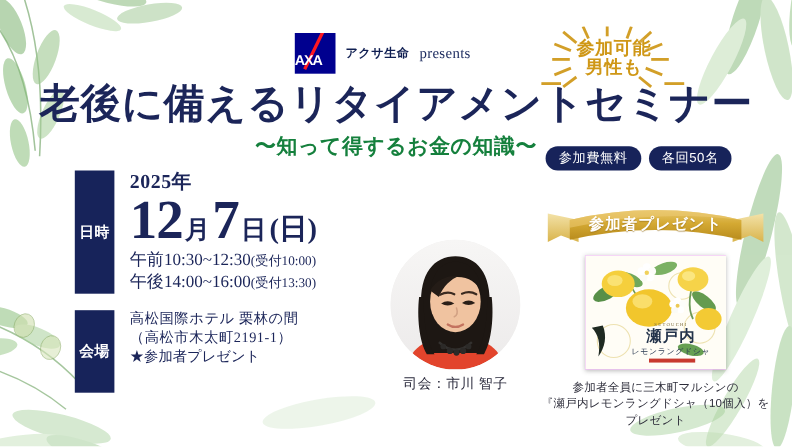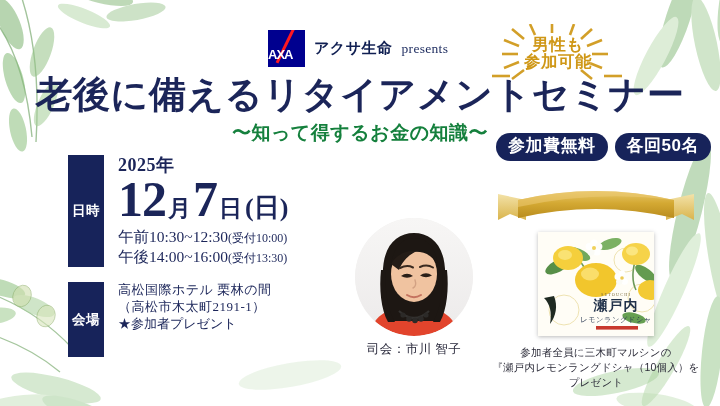--- a/index.html
+++ b/index.html
@@ -60,21 +60,21 @@
     left: 0; right: 0;
     bottom: 5px;
     text-align: left;
     color: #ffffff;
     font-size: 13px;
     font-weight: bold;
     letter-spacing: -1px;
     font-family: "Liberation Sans", sans-serif;
   }
   .brand-name {
-    font-size: 15px;
+    font-size: 11px;
     font-weight: bold;
     color: #101f52;
     letter-spacing: 0.5px;
   }
   .brand-presents {
     font-size: 13.5px;
     color: #1b2a5e;
     font-family: "Liberation Serif", serif;
     letter-spacing: 0.3px;
   }
@@ -136,22 +136,22 @@
     top: 133px;
     display: flex;
     gap: 7px;
     z-index: 6;
   }
   .pill {
     background: #17235a;
     color: #ffffff;
     border-radius: 14px;
     padding: 4px 12px 5px;
-    font-size: 17px;
-    font-weight: bold;
+    font-size: 12px;
+    font-weight: normal;
     letter-spacing: 0.5px;
     line-height: 1.1;
     white-space: nowrap;
   }
 
   
   .info-block {
     position: absolute;
     display: flex;
     align-items: stretch;
@@ -275,21 +275,21 @@
     left: 0; right: 0;
     top: 9px;
     text-align: center;
     font-size: 14px;
     font-weight: bold;
     color: #ffffff;
     letter-spacing: 1px;
     text-shadow: 0 1px 1px rgba(140,100,20,0.55);
   }
   .gift-img {
-    width: 116px;
+    width: 128px;
     height: 104px;
     margin: 6px auto 0;
     position: relative;
     background: #f0abfc;
     box-shadow: 0 1px 4px rgba(60,60,60,0.35);
     overflow: hidden;
   }
   .gift-img svg { display: block; }
   .gift-note {
     margin-top: 9px;
@@ -399,22 +399,22 @@
         <line x1="116" y1="30" x2="100" y2="30"></line>
         <line x1="12" y1="44" x2="27" y2="38"></line>
         <line x1="110" y1="44" x2="95" y2="38"></line>
         <line x1="20" y1="55" x2="32" y2="46"></line>
         <line x1="100" y1="55" x2="89" y2="46"></line>
         <line x1="0" y1="52" x2="18" y2="52"></line>
         <line x1="112" y1="52" x2="130" y2="52"></line>
       </g>
     </svg>
     <div class="sunburst-text">
+      <div>参加可能</div>
       <div>男性も</div>
-      <div>参加可能</div>
     </div>
   </div>
 
   <div class="title-main">老後に備えるリタイアメントセミナー</div>
   <div class="title-sub">〜知って得するお金の知識〜</div>
 
   <div class="pill-row">
     <div class="pill">参加費無料</div>
     <div class="pill">各回50名</div>
   </div>
@@ -516,20 +516,21 @@
           </linearGradient>
         </defs>
 
         <path d="M2 8 L30 14 L30 34 L14 28 L2 34 Z" fill="url(#gold2)"></path>
 
         <path d="M198 8 L170 14 L170 34 L186 28 L198 34 Z" fill="url(#gold2)"></path>
 
         <path d="M22 14 Q100 -4 178 14 L178 32 Q100 14 22 32 Z" fill="url(#gold1)"></path>
         <path d="M22 14 Q100 -4 178 14 Q100 4 22 21 Z" fill="#eccb74" opacity="0.55"></path>
       </svg>
+      <div class="ribbon-text">参加者プレゼント</div>
     </div>
 
     <div class="gift-img">
       <svg width="128" height="104" viewBox="0 0 128 104">
         <rect x="0" y="0" width="128" height="104" fill="#fffdf6"></rect>
 
         <g stroke="#e8d99a" stroke-width="1" fill="none" opacity="0.75">
           <circle cx="26" cy="78" r="15"></circle>
           <circle cx="104" cy="66" r="14"></circle>
           <circle cx="88" cy="28" r="12"></circle>

